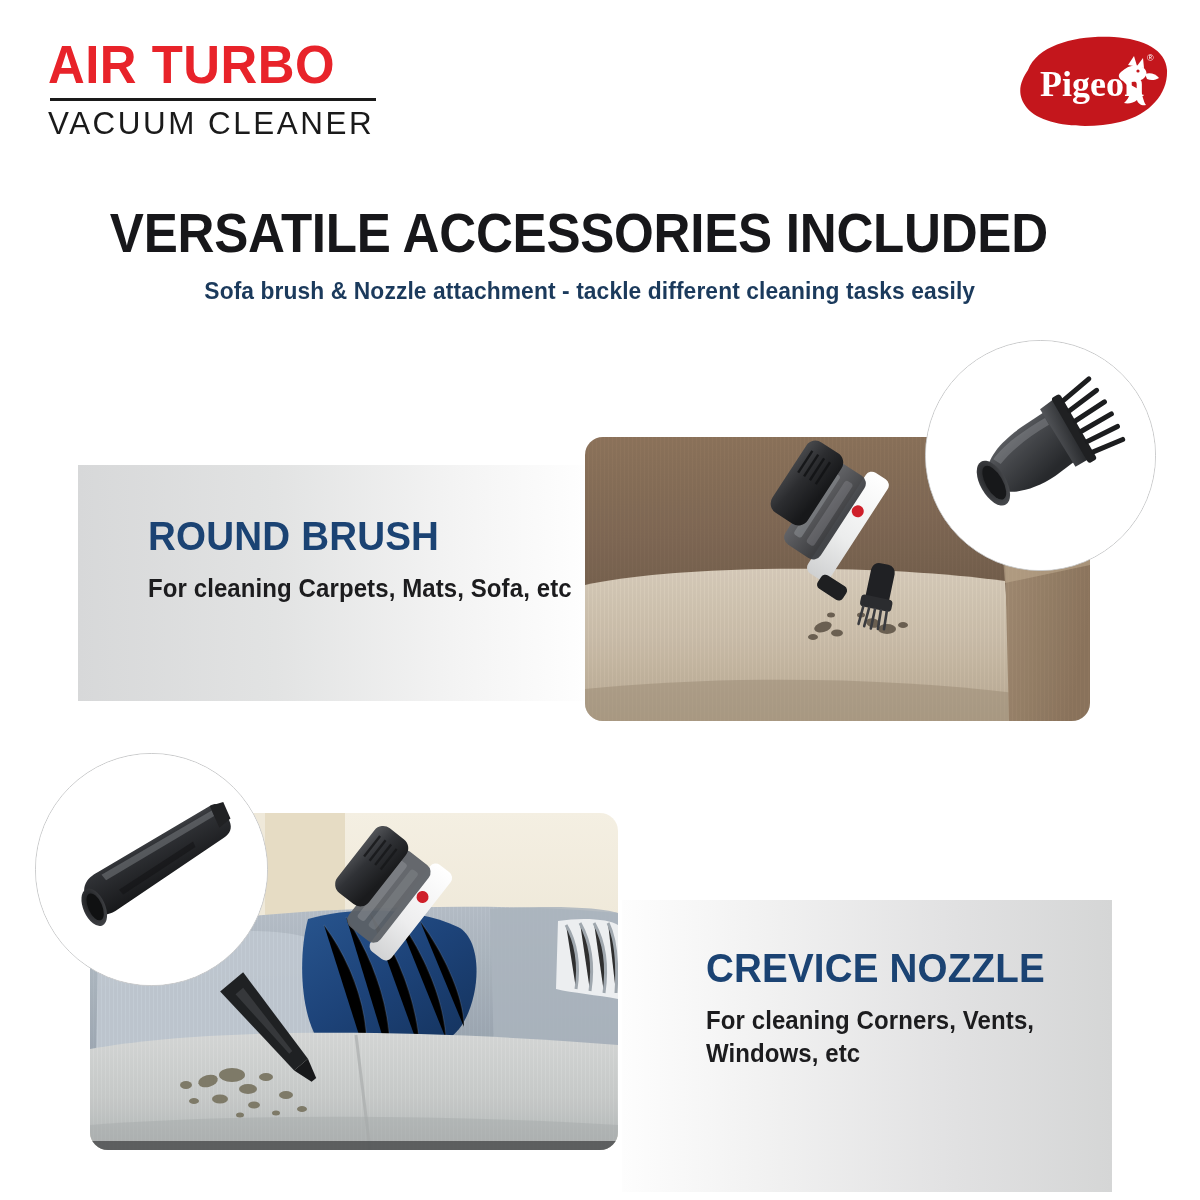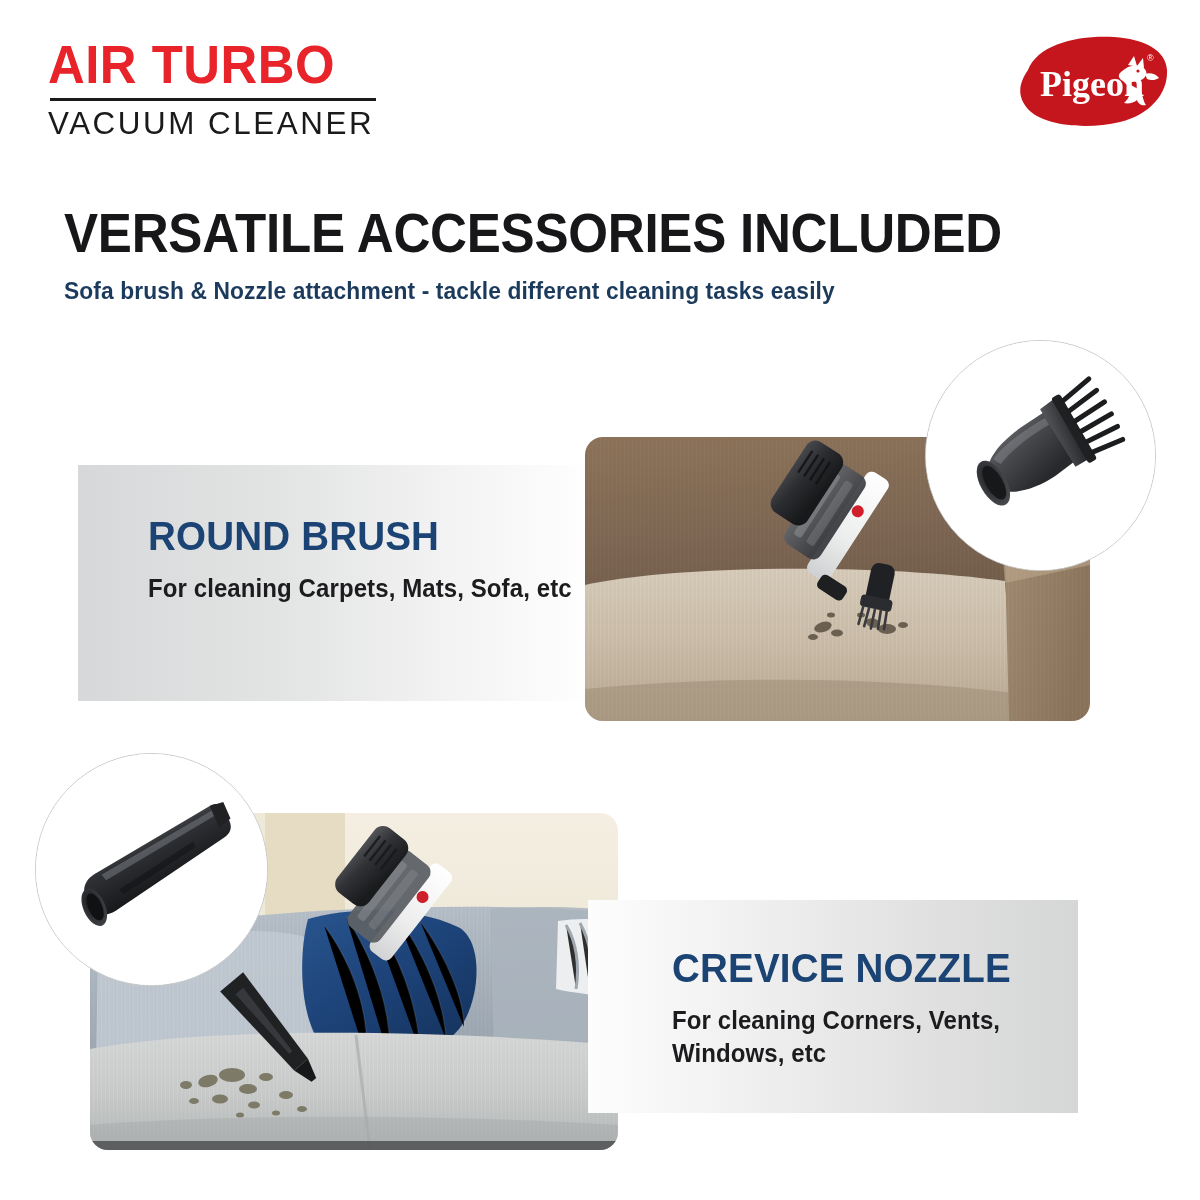--- a/index.html
+++ b/index.html
@@ -58,23 +58,24 @@
     right: 32px;
     top: 34px;
     width: 152px;
     height: 94px;
   }
   .pigeon-logo svg { display: block; width: 100%; height: 100%; }
 
   
   .title-block {
     position: absolute;
-    left: 64px;
+    left: 72px;
     top: 205px;
     width: 1090px;
+    text-align: center;
   }
   .headline {
     font-family: "Liberation Sans Narrow", "Liberation Sans", sans-serif;
     font-weight: 700;
     font-size: 55px;
     line-height: 1.02;
     letter-spacing: -0.3px;
     color: #17171a;
     transform: scaleX(0.93);
     transform-origin: left center;
@@ -98,22 +99,22 @@
   .info-panel {
     position: absolute;
     box-sizing: border-box;
   }
   .panel-top {
     left: 78px; top: 465px;
     width: 518px; height: 236px;
     background: linear-gradient(to right, #d7d8d9 0%, #e2e3e3 38%, #f3f3f3 72%, #ffffff 100%);
   }
   .panel-bottom {
-    left: 588px; top: 900px;
-    width: 490px; height: 213px;
+    left: 622px; top: 900px;
+    width: 490px; height: 292px;
     background: linear-gradient(to right, #fdfdfd 0%, #f1f1f1 30%, #e1e1e2 68%, #d5d6d6 100%);
   }
   .panel-title {
     font-family: "Liberation Sans Narrow", "Liberation Sans", sans-serif;
     font-weight: 700;
     font-size: 41px;
     line-height: 1.0;
     letter-spacing: 0.2px;
     color: #1b4373;
     transform: scaleX(0.94);

